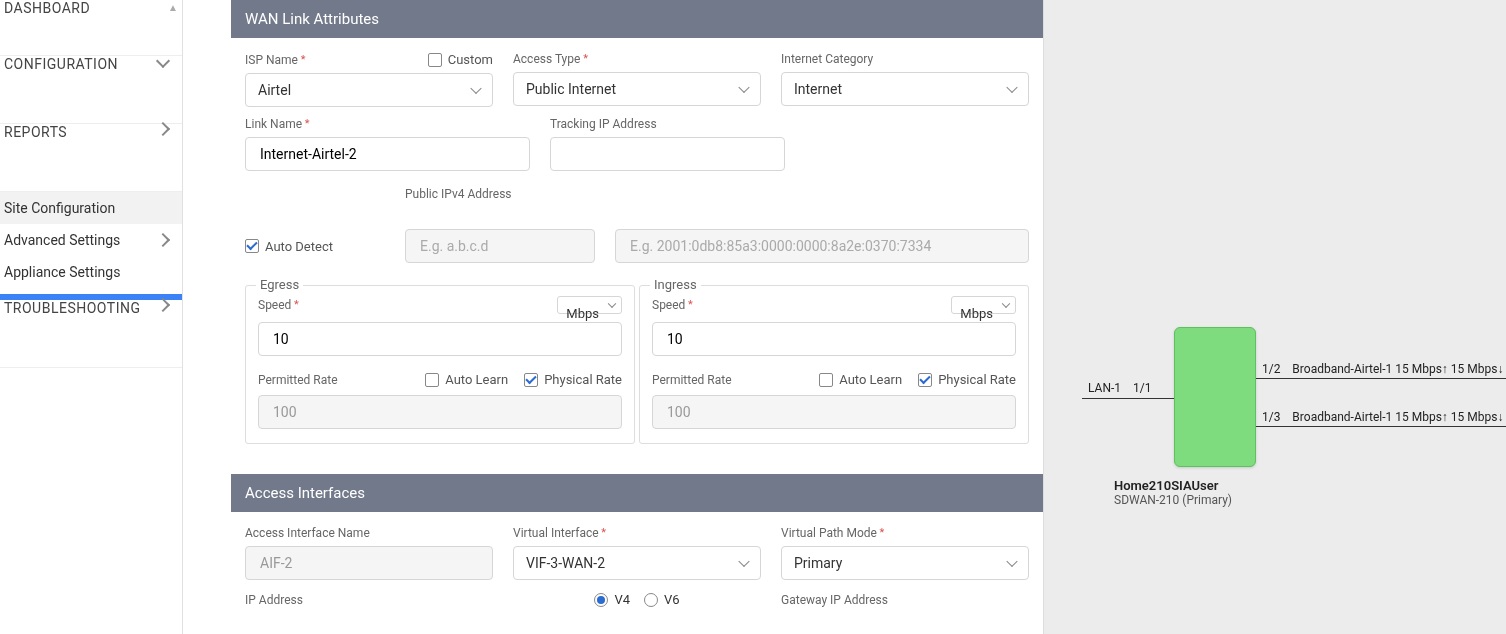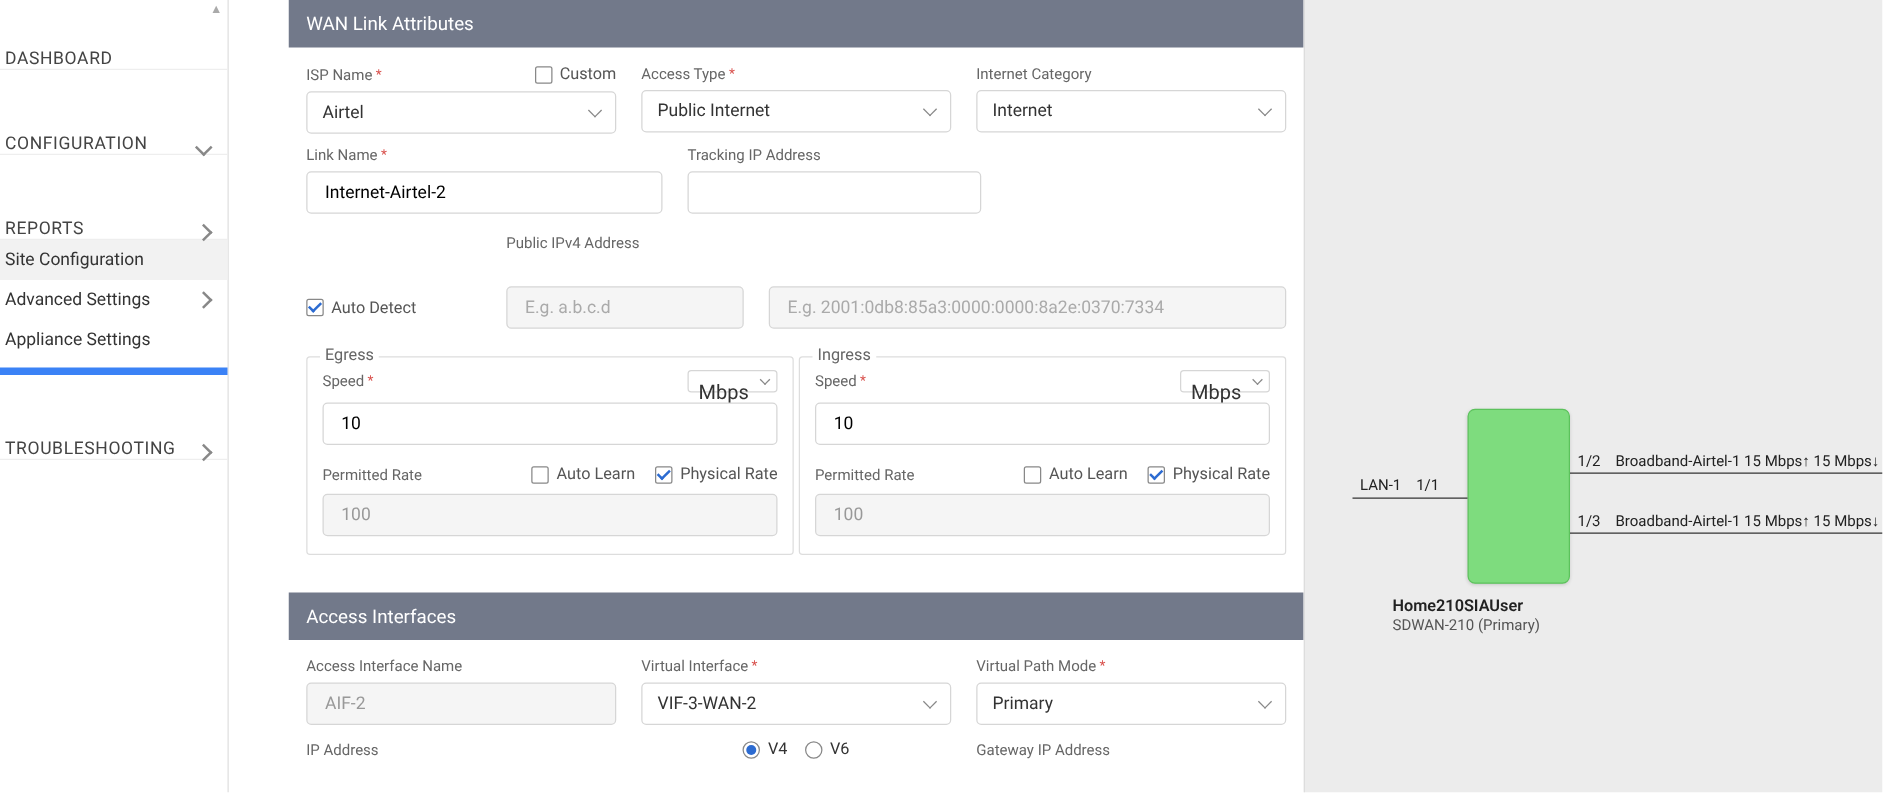--- a/index.html
+++ b/index.html
@@ -1,21 +1,21 @@
 <!DOCTYPE html>
 <html><head>
 <meta charset="utf-8">
 <style>
   * { box-sizing: border-box; font-family: -apple-system, BlinkMacSystemFont, "Segoe UI", Roboto, Arial, sans-serif; }
   body { margin:0; padding:0; background:#fff; color:#333; font-size:13px; width:1506px; height:634px; overflow:hidden; }
   .layout { display:flex; height:634px; }
   
   
   .sidebar { width:183px; border-right:1px solid #e0e0e0; position:relative; display:flex; flex-direction:column; }
-  .sidebar .nav-item { display:flex; align-items:flex-end; justify-content:space-between; padding:0 14px 0 4px; height:68px; border-bottom:1px solid #eee; color:#444; font-size:14px; letter-spacing:.5px; cursor:pointer;}
+  .sidebar .nav-item { display:flex; align-items:flex-start; justify-content:space-between; padding:0 14px 0 4px; height:68px; border-bottom:1px solid #eee; color:#444; font-size:14px; letter-spacing:.5px; cursor:pointer;}
   .sidebar .nav-item.first { height:56px; }
   .sidebar .sub-items { }
   .sidebar .sub-item { display:flex; align-items:center; justify-content:space-between; padding:8px 14px 8px 4px; font-size:14px; color:#333; cursor:pointer;}
   .sidebar .sub-item.active { background:#f2f2f2; }
   .chevron { width:10px; height:10px; border-right:2px solid #888; border-bottom:2px solid #888; transform:rotate(-45deg); }
   .chevron.down { transform:rotate(45deg); }
   .scroll-arrow { position:absolute; top:2px; right:4px; color:#aaa; font-size:10px;}
   
   
   .main { flex:0 0 860px; padding:0 0 0 48px; overflow:hidden; }
@@ -37,21 +37,21 @@
   .text-input.disabled, .select.disabled { background:#f5f5f5; color:#999;}
   .text-input.disabled input { color:#999; }
   input::placeholder { color:#aaa; }
 
   .checkbox { display:inline-flex; align-items:center; gap:6px; font-size:13px; color:#555;}
   .checkbox .box { width:14px; height:14px; border:1px solid #888; border-radius:2px; display:flex; align-items:center; justify-content:center; background:#fff;}
   .checkbox .box.checked::after { content:""; width:8px; height:4px; border-left:2px solid #2c6bd1; border-bottom:2px solid #2c6bd1; transform:rotate(-45deg) translate(1px,-1px);}
   
   .fieldset { border:1px solid #ddd; border-radius:3px; padding:10px 12px 14px 12px; position:relative; flex:1;}
   .fieldset .legend { position:absolute; top:-9px; left:10px; background:#fff; padding:0 4px; font-size:13px; color:#666;}
-  .unit-select { height:14px; border:1px solid #d6d6d6; border-radius:3px; padding:16px 22px 0 8px; font-size:16px; position:relative; display:inline-flex; align-items:center;}
+  .unit-select { height:14px; border:1px solid #d6d6d6; border-radius:3px; padding:16px 22px 0 8px; font-size:13px; position:relative; display:inline-flex; align-items:center;}
   .unit-select .caret { position:absolute; right:6px; top:50%; width:6px; height:6px; border-right:1.5px solid #888; border-bottom:1.5px solid #888; transform:translateY(-70%) rotate(45deg);}
 
   .radio { display:inline-flex; align-items:center; gap:6px; font-size:13px; color:#333;}
   .radio .dot { width:14px; height:14px; border:1px solid #888; border-radius:50%; display:flex; align-items:center; justify-content:center;}
   .radio .dot.on::after { content:""; width:8px; height:8px; background:#2c6bd1; border-radius:50%;}
 
   
   .diagram { flex:1; background:#ececec; position:relative; overflow:hidden; border-left:1px solid #ddd;}
   .device { position:absolute; width:82px; height:140px; background:#7edc7e; border:1px solid #5cc25c; border-radius:6px; box-shadow:0 1px 3px rgba(0,0,0,.15);}
   .dev-label { position:absolute; width:200px; font-size:13px; }

